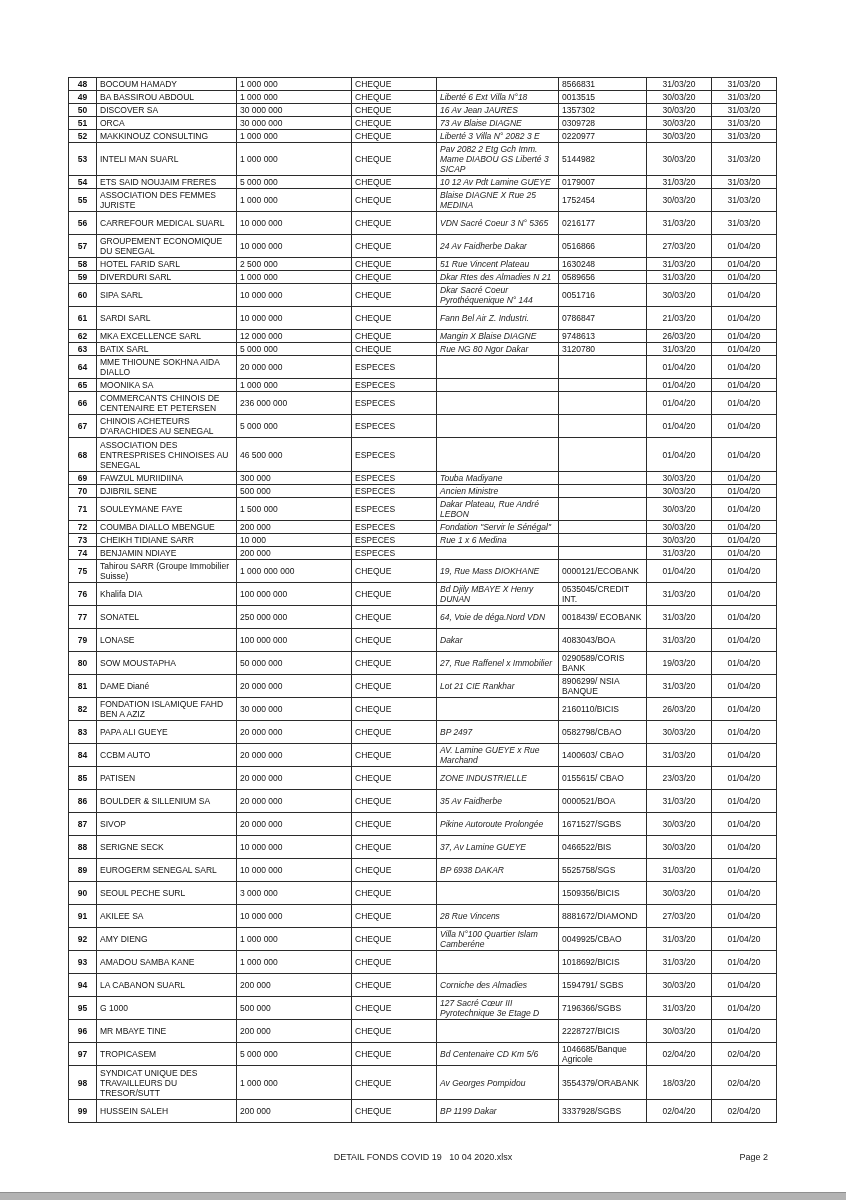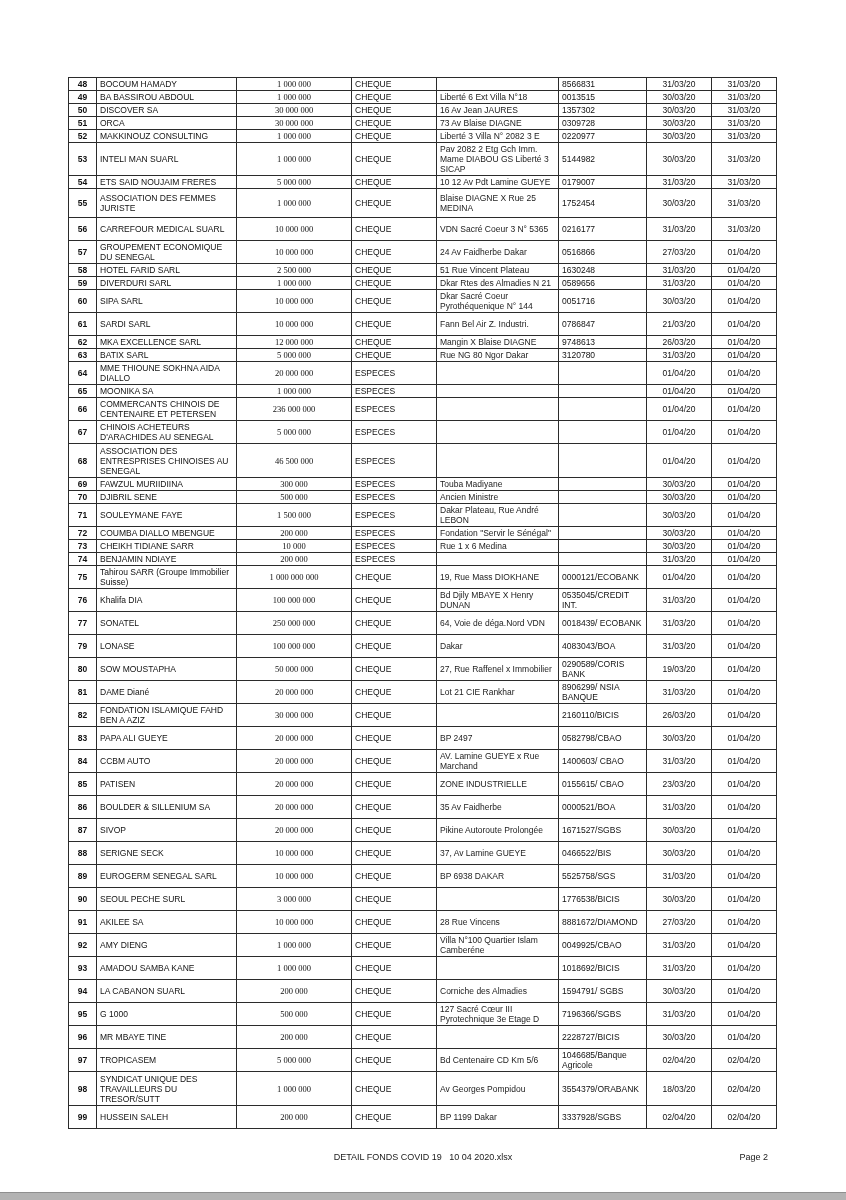--- a/index.html
+++ b/index.html
@@ -34,29 +34,29 @@
     word-wrap: break-word;
   }
   td.c-num {
     text-align: center;
     font-weight: bold;
     font-size: 8px;
     padding: 1px 1px;
   }
   td.c-name { text-align: left; }
   td.c-amount {
-    text-align: center;
+    text-align: left;
     padding-right: 7px;
-    font-family: Liberation Serif, serif;
   }
   td.c-type { text-align: left; }
   td.c-address {
     font-size: 7px;
     line-height: 9px;
     color: #1c1c1c;
+    font-style: italic;
   }
   td.c-ref { text-align: left; }
   td.c-date { text-align: center; }
   .footer {
     position: absolute;
     top: 1152px;
     left: 0;
     width: 846px;
     height: 14px;
     font-size: 9px;
@@ -164,21 +164,21 @@
         <tr style="height: 12px;">
           <td class="c-num">54</td>
           <td class="c-name">ETS SAID NOUJAIM FRERES</td>
           <td class="c-amount">5 000 000</td>
           <td class="c-type">CHEQUE</td>
           <td class="c-address">10 12 Av Pdt Lamine GUEYE</td>
           <td class="c-ref">0179007</td>
           <td class="c-date">31/03/20</td>
           <td class="c-date">31/03/20</td>
         </tr>
-        <tr style="height: 29px;">
+        <tr style="height: 23px;">
           <td class="c-num">55</td>
           <td class="c-name">ASSOCIATION DES FEMMES JURISTE</td>
           <td class="c-amount">1 000 000</td>
           <td class="c-type">CHEQUE</td>
           <td class="c-address">Blaise DIAGNE X Rue 25 MEDINA</td>
           <td class="c-ref">1752454</td>
           <td class="c-date">30/03/20</td>
           <td class="c-date">31/03/20</td>
         </tr>
         <tr style="height: 23px;">
@@ -510,21 +510,21 @@
           <td class="c-ref">5525758/SGS</td>
           <td class="c-date">31/03/20</td>
           <td class="c-date">01/04/20</td>
         </tr>
         <tr style="height: 23px;">
           <td class="c-num">90</td>
           <td class="c-name">SEOUL PECHE SURL</td>
           <td class="c-amount">3 000 000</td>
           <td class="c-type">CHEQUE</td>
           <td class="c-address"></td>
-          <td class="c-ref">1776538/BICIS</td>
+          <td class="c-ref">1509356/BICIS</td>
           <td class="c-date">30/03/20</td>
           <td class="c-date">01/04/20</td>
         </tr>
         <tr style="height: 23px;">
           <td class="c-num">91</td>
           <td class="c-name">AKILEE SA</td>
           <td class="c-amount">10 000 000</td>
           <td class="c-type">CHEQUE</td>
           <td class="c-address">28 Rue Vincens</td>
           <td class="c-ref">8881672/DIAMOND</td>

